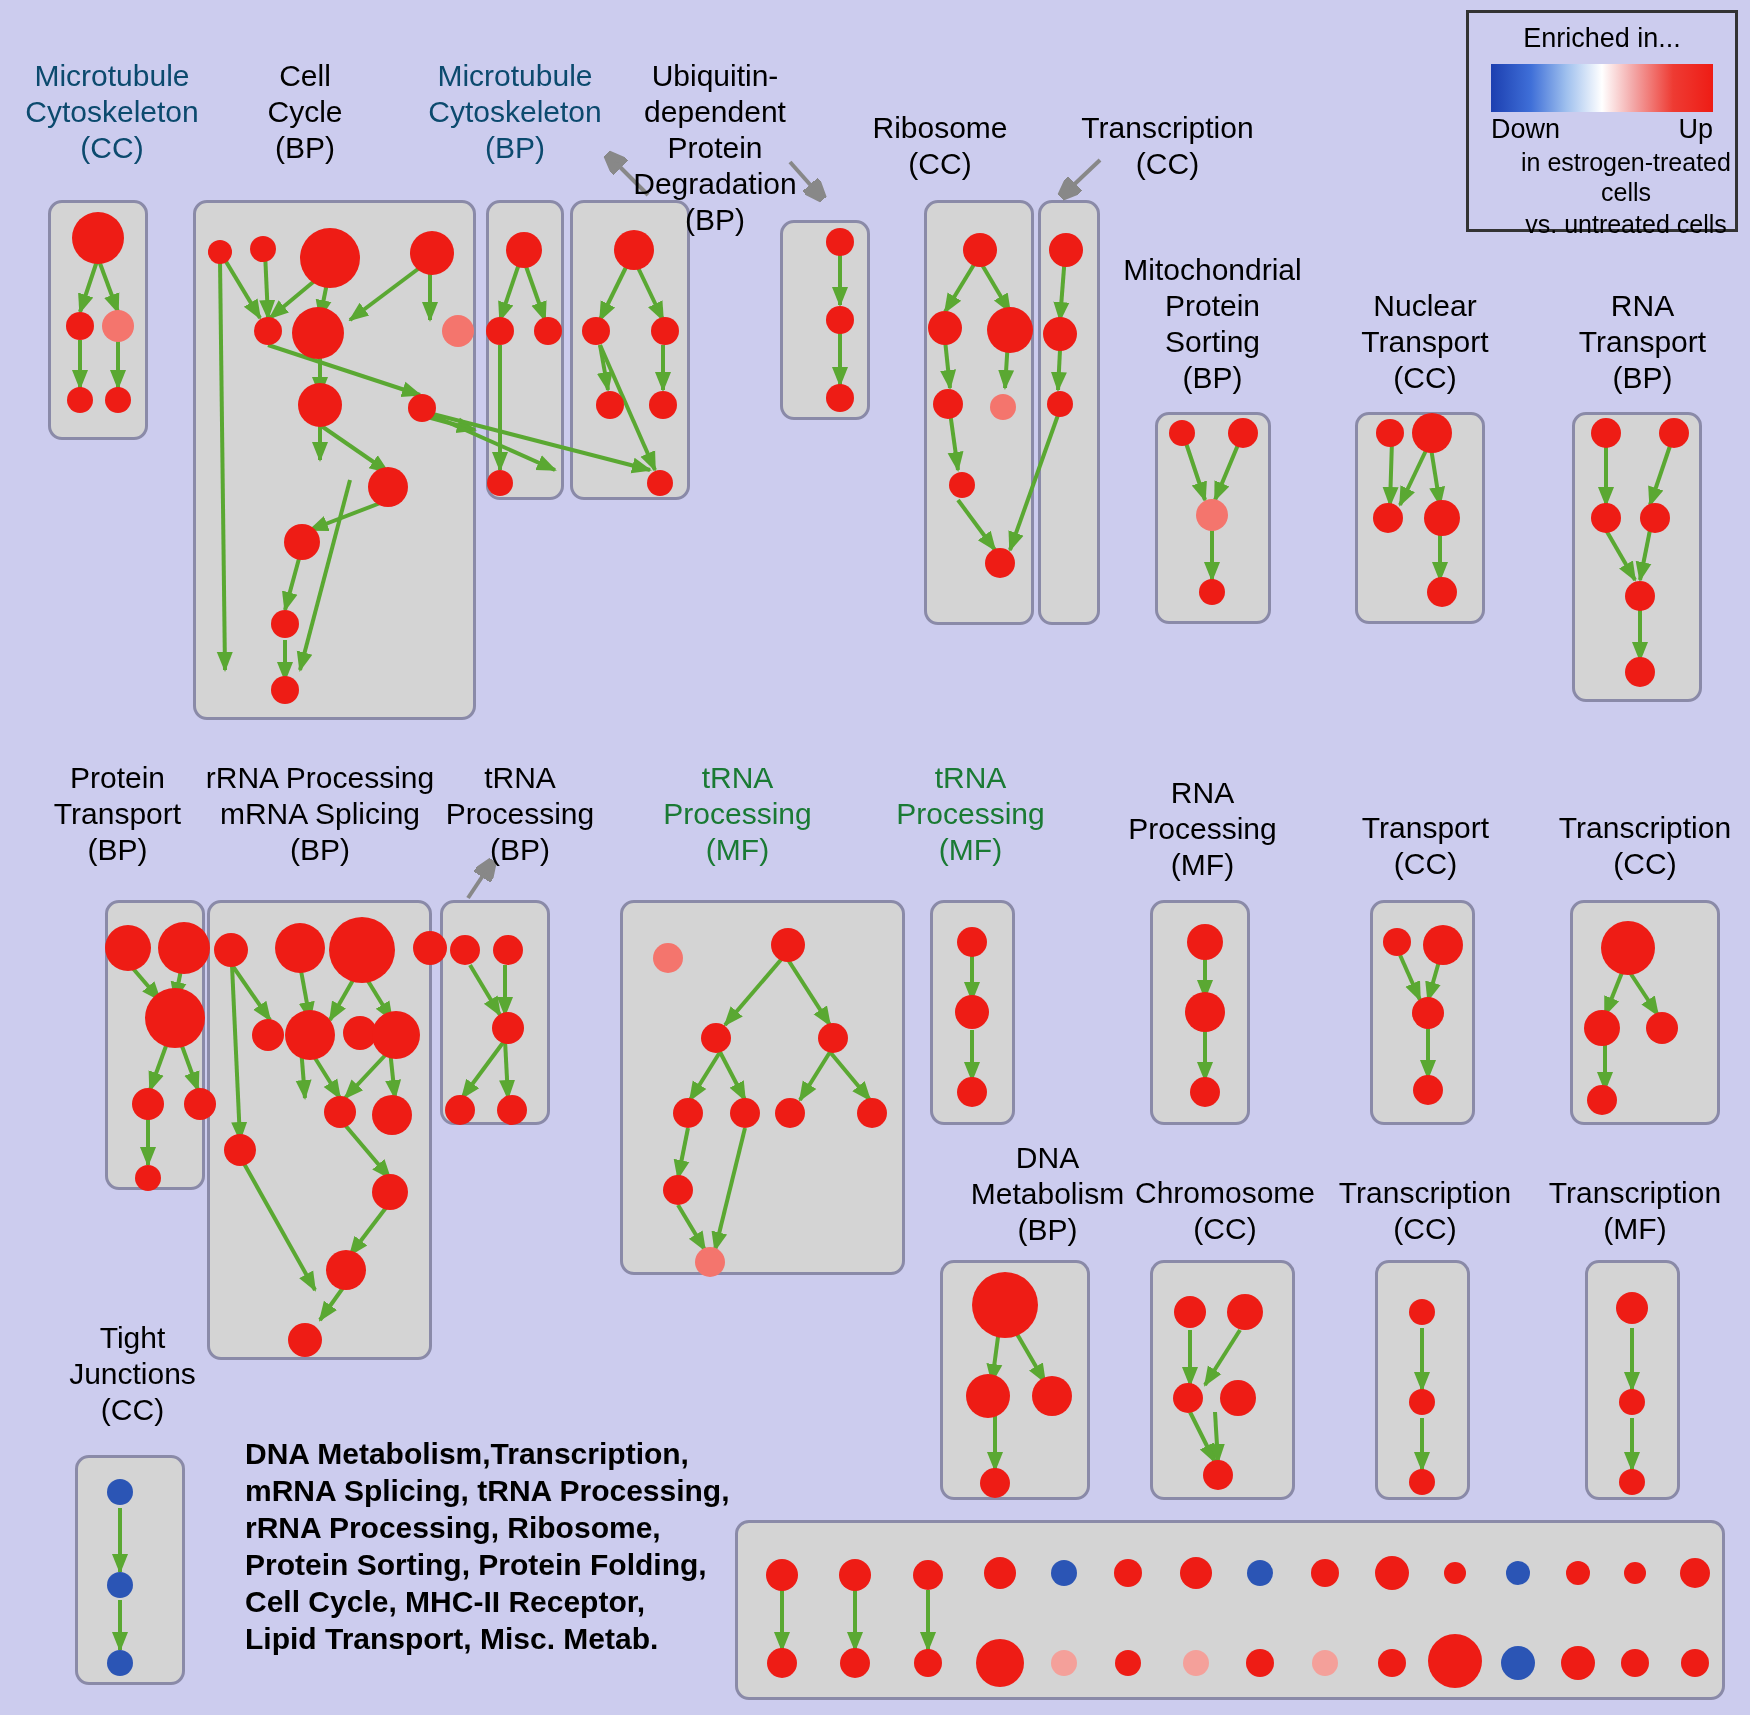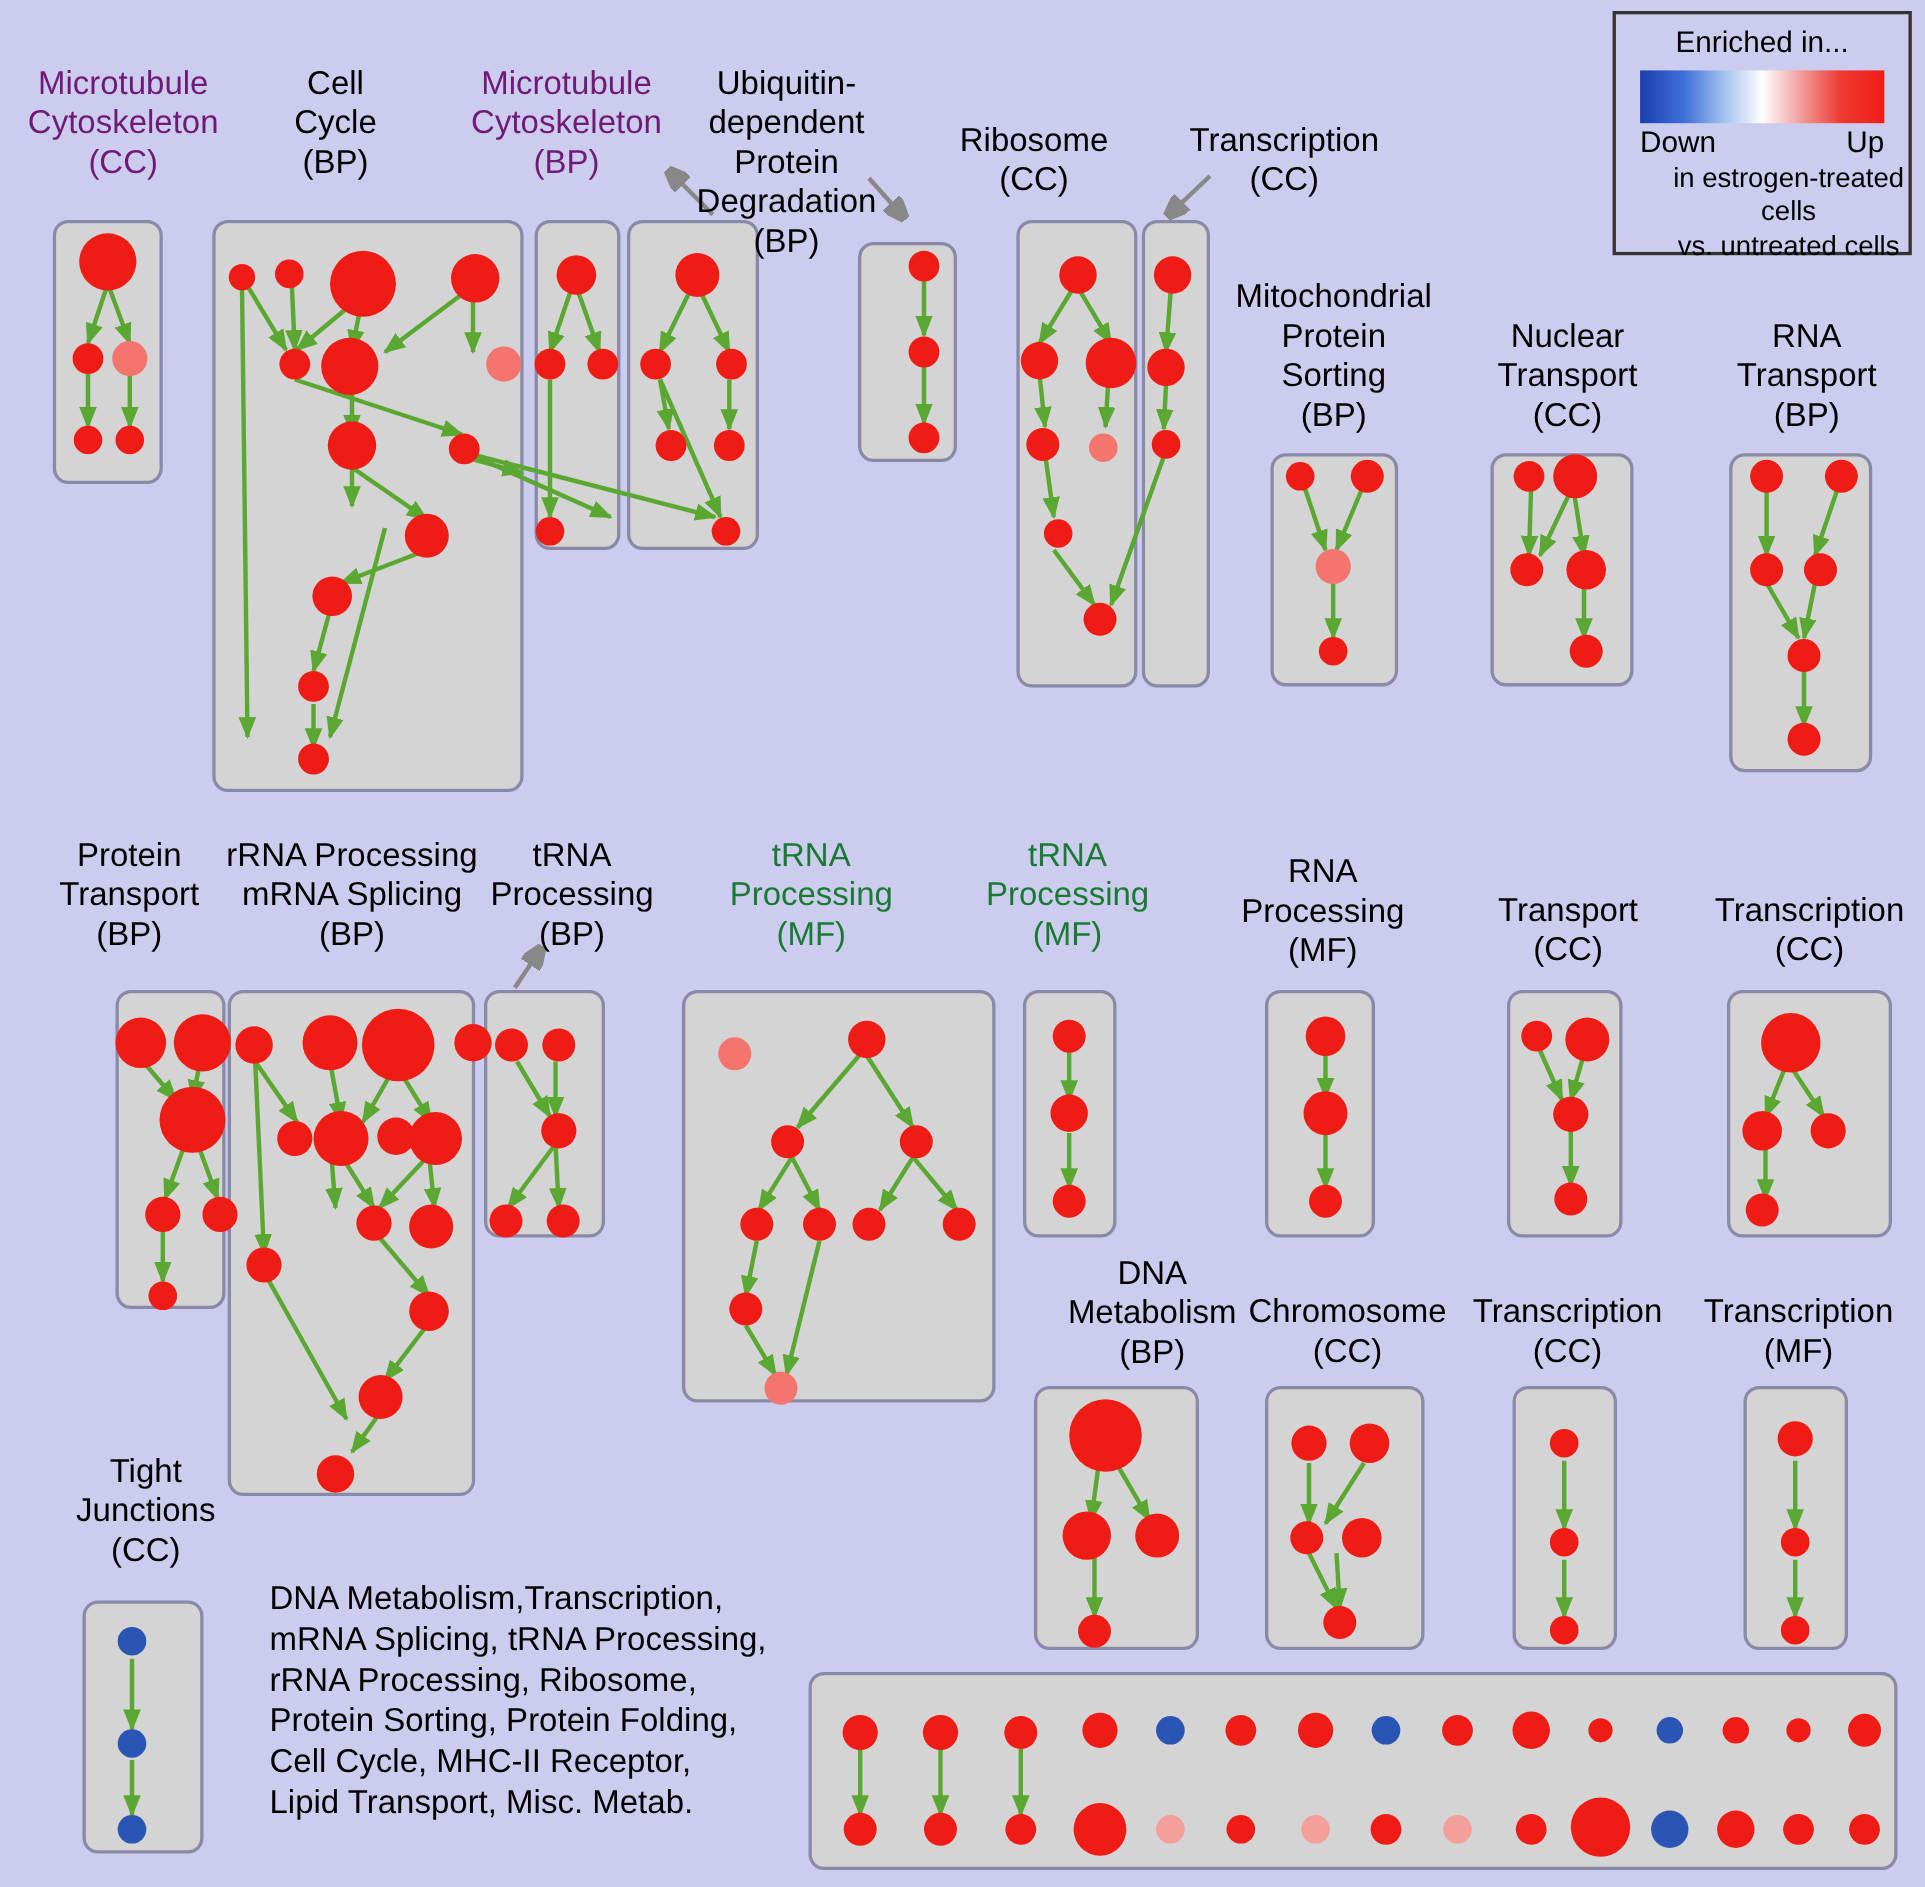--- a/index.html
+++ b/index.html
@@ -23,21 +23,21 @@
 
   
   .label{
     position:absolute;
     text-align:center;
     font-size:30px;
     line-height:36px;
     color:#000;
     white-space:pre-line;
   }
-  .label.cc-blue{color:#701a75;}
+  .label.cc-blue{color:#0c4a6e;}
   .label.mf-green{color:#1a7a34;}
 
   
   #legend{
     position:absolute;
     left:1466px;top:10px;width:272px;height:222px;
     background:#ccccee;
     border:3px solid #333;
     box-sizing:border-box;
     text-align:center;
@@ -46,21 +46,21 @@
   #legend .lg-bar{
     margin:10px auto 0 auto;width:222px;height:48px;
     background:linear-gradient(to right,#1c3fb0 0%,#3f6fd8 18%,#9fc0ee 34%,#ffffff 50%,#f3a8a8 64%,#ee3b33 82%,#ee1c15 100%);
   }
   #legend .lg-ends{display:flex;justify-content:space-between;width:222px;margin:2px auto 0 auto;font-size:27px;gap:48px;}
   #legend .lg-sub{font-size:25px;line-height:30px;margin-top:2px;margin-left:48px;}
 
   
   #caption{
     position:absolute;left:245px;top:1435px;width:540px;
-    font-size:30px;line-height:37px;color:#000;
+    font-size:30px;line-height:37px;color:#000;font-weight:bold;
   }
   svg{position:absolute;left:0;top:0;pointer-events:none;}
 </style>
 </head>
 <body>
 
 <div id="canvas">
 
   <div class="module" style="left:48px;top:200px;width:100px;height:240px;"></div>
   <div class="module" style="left:193px;top:200px;width:283px;height:520px;"></div>

